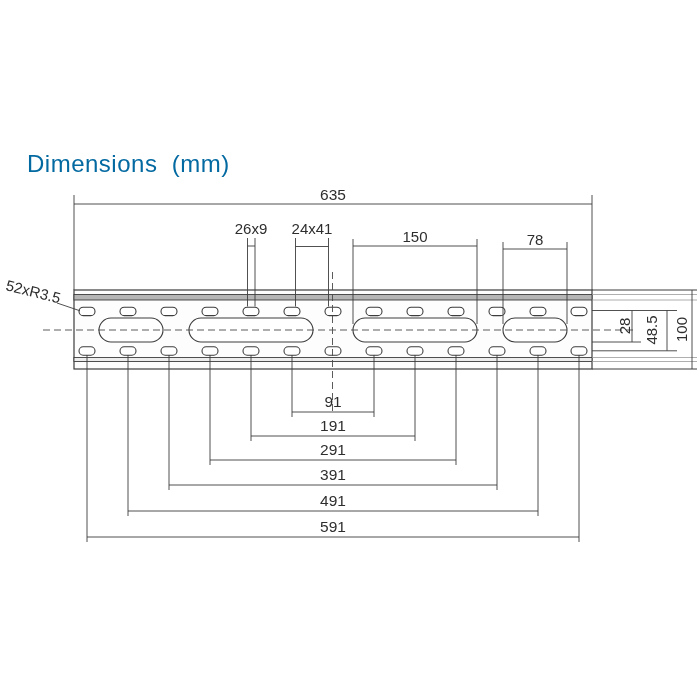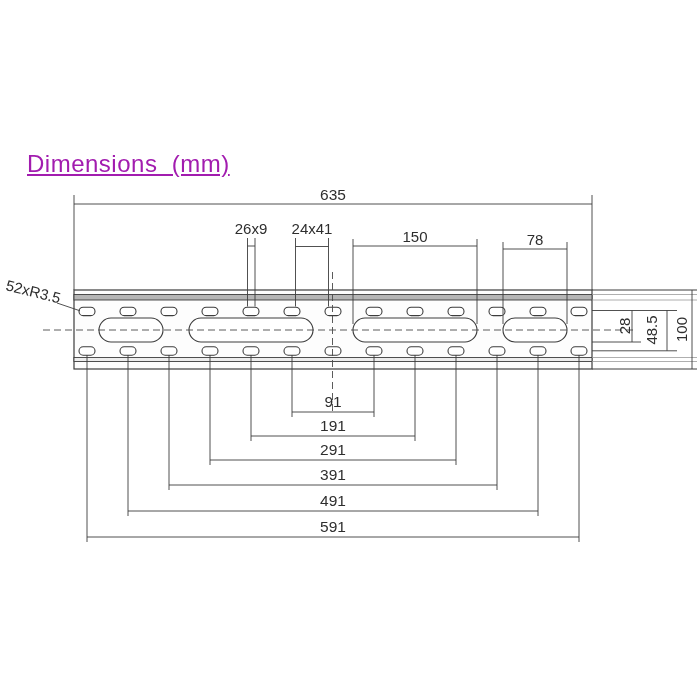--- a/index.html
+++ b/index.html
@@ -1,19 +1,19 @@
 <!DOCTYPE html>
 <html><head>
 <meta charset="utf-8">
 <style>
   html,body{margin:0;padding:0;background:#ffffff;}
   .stage{position:relative;width:700px;height:700px;background:#ffffff;overflow:hidden;
          font-family:"Liberation Sans", sans-serif;}
-  .title{position:absolute;left:27px;top:150px;font-size:24px;color:#a21caf;
-         letter-spacing:0.5px;white-space:pre;text-decoration:underline;}
+  .title{position:absolute;left:27px;top:150px;font-size:24px;color:#0369a1;
+         letter-spacing:0.5px;white-space:pre;}
   svg text{font-family:"Liberation Sans", sans-serif;fill:#2e2e2e;}
   .dim-txt{font-size:15.5px;}
   .dim-txt-sm{font-size:15px;}
   .ln{stroke:#3d3d3d;stroke-width:1;fill:none;}
   .ln-thin{stroke:#3d3d3d;stroke-width:0.9;fill:none;}
   .ln-faint{stroke:#9a9a9a;stroke-width:0.8;fill:none;}
   .dash{stroke:#4a4a4a;stroke-width:0.9;fill:none;stroke-dasharray:7 4;}
   .hole{fill:#ffffff;stroke:#3d3d3d;stroke-width:1.1;}
 </style>
 </head>

